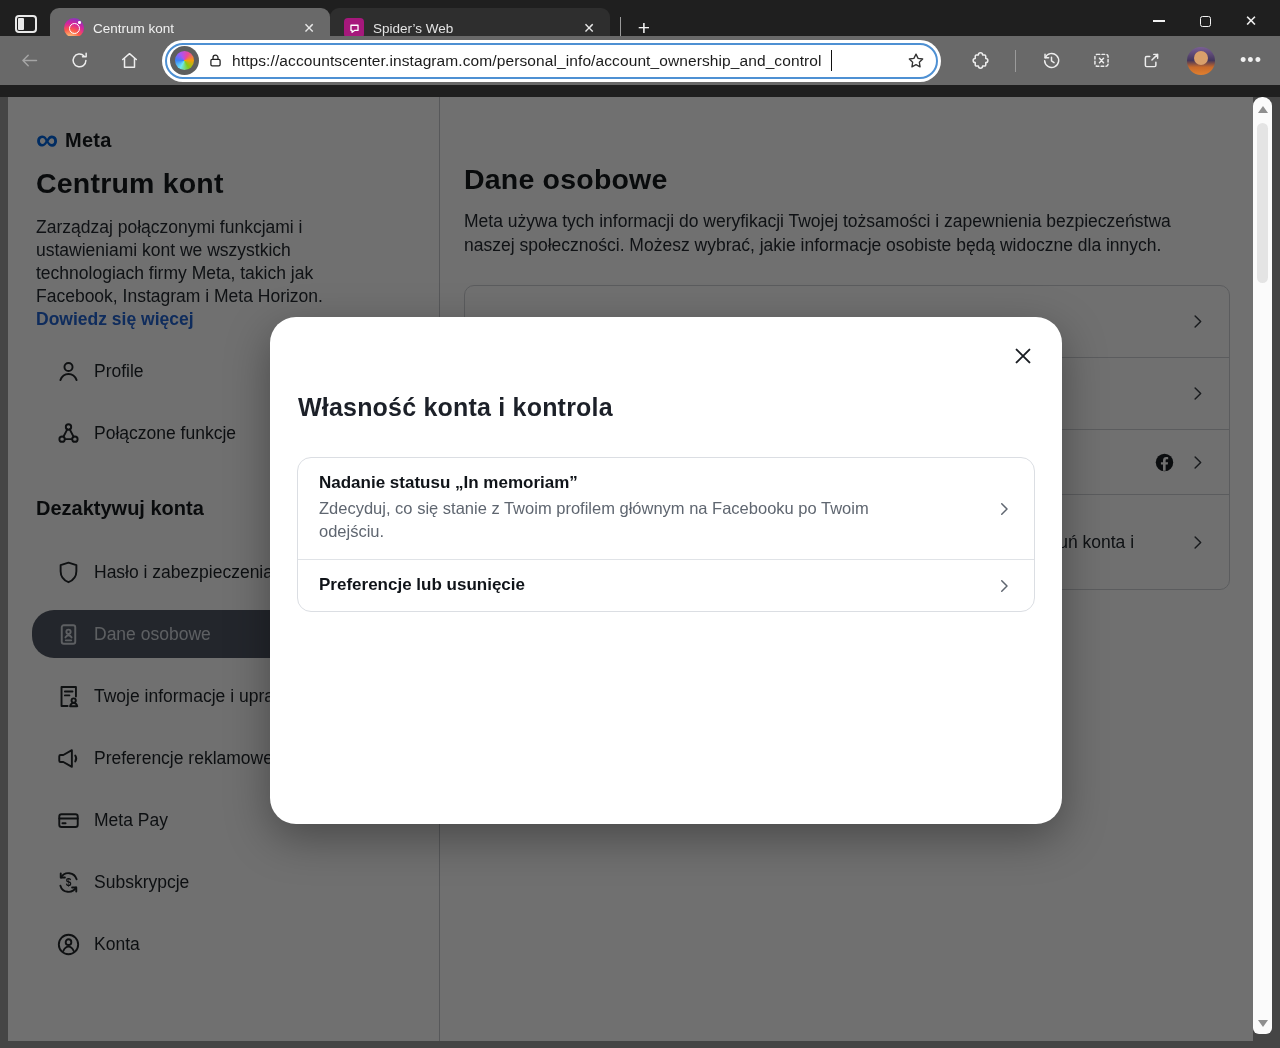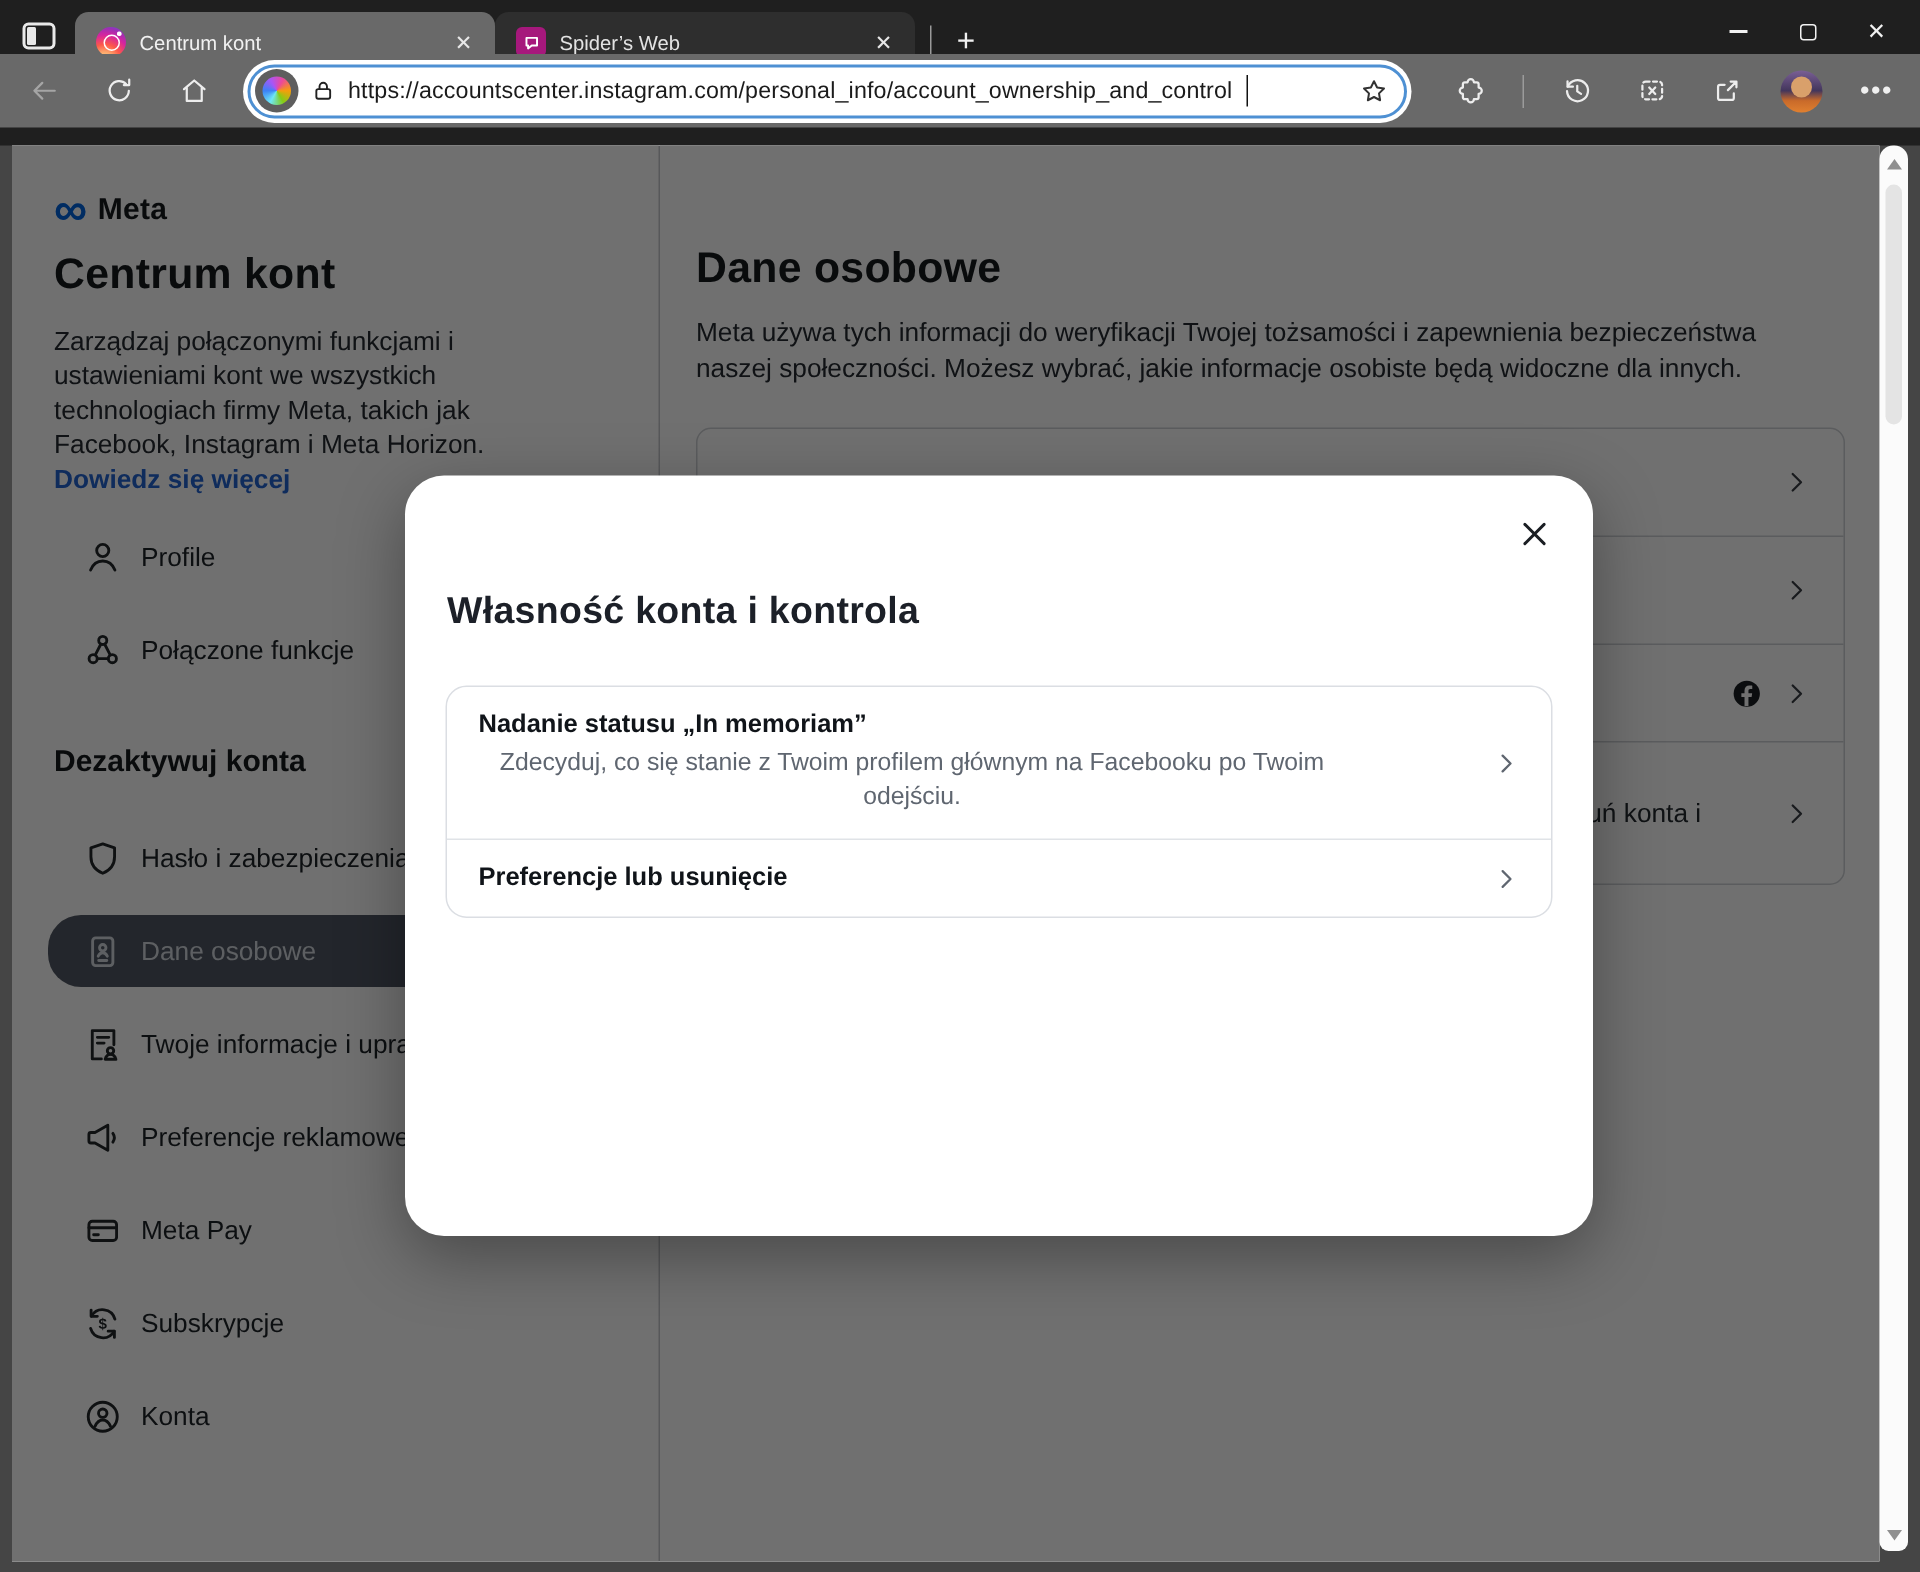--- a/index.html
+++ b/index.html
@@ -95,21 +95,21 @@
   
   .modal { position:absolute; left:262px; top:220px; width:792px; height:507px; background:#fff; border-radius:26px;
            z-index:10; box-shadow:0 14px 44px rgba(0,0,0,.35); padding:0 27px; }
   .modal-close { position:absolute; top:25px; right:25px; width:28px; height:28px; display:grid; place-items:center; }
   .modal-close svg { width:22px; height:22px; fill:none; stroke:#1a1e23; stroke-width:2.1; stroke-linecap:round; }
   .modal-title { margin:76px 0 0 1px; font-size:25px; font-weight:600; color:#1c2028; letter-spacing:.2px; }
   .modal-group { margin-top:35px; border:1px solid #dbdee3; border-radius:14px; }
   .m-item { position:relative; padding:15px 60px 16px 21px; }
   .m-item + .m-item { border-top:1px solid #e0e3e7; }
   .m-item-title { font-size:17px; font-weight:600; color:#101419; }
-  .m-item-sub { font-size:16.5px; color:#5f6670; line-height:23px; margin-top:4px; max-width:578px;text-align:center; }
+  .m-item-sub { font-size:16.5px; color:#5f6670; line-height:23px; margin-top:4px; max-width:578px; }
   .m-chev { position:absolute; right:21px; top:50%; transform:translateY(-50%); }
   .m-chev svg { width:18px; height:18px; fill:none; stroke:#5f6670; stroke-width:2; stroke-linecap:round; stroke-linejoin:round; }
 
   
   .scrollbar { position:absolute; top:0; right:8px; width:19px; height:937px; background:#fbfbfb; z-index:20;
                border-radius:9px 9px 6px 6px; }
   .sb-up { position:absolute; top:9px; left:4.5px; width:0; height:0; border-left:5px solid transparent; border-right:5px solid transparent; border-bottom:7px solid #8f8f8f; }
   .sb-down { position:absolute; bottom:7px; left:4.5px; width:0; height:0; border-left:5px solid transparent; border-right:5px solid transparent; border-top:7px solid #8f8f8f; }
   .sb-thumb { position:absolute; top:26px; left:4px; width:11px; height:160px; border-radius:6px; background:#e4e4e4; }
 </style>

